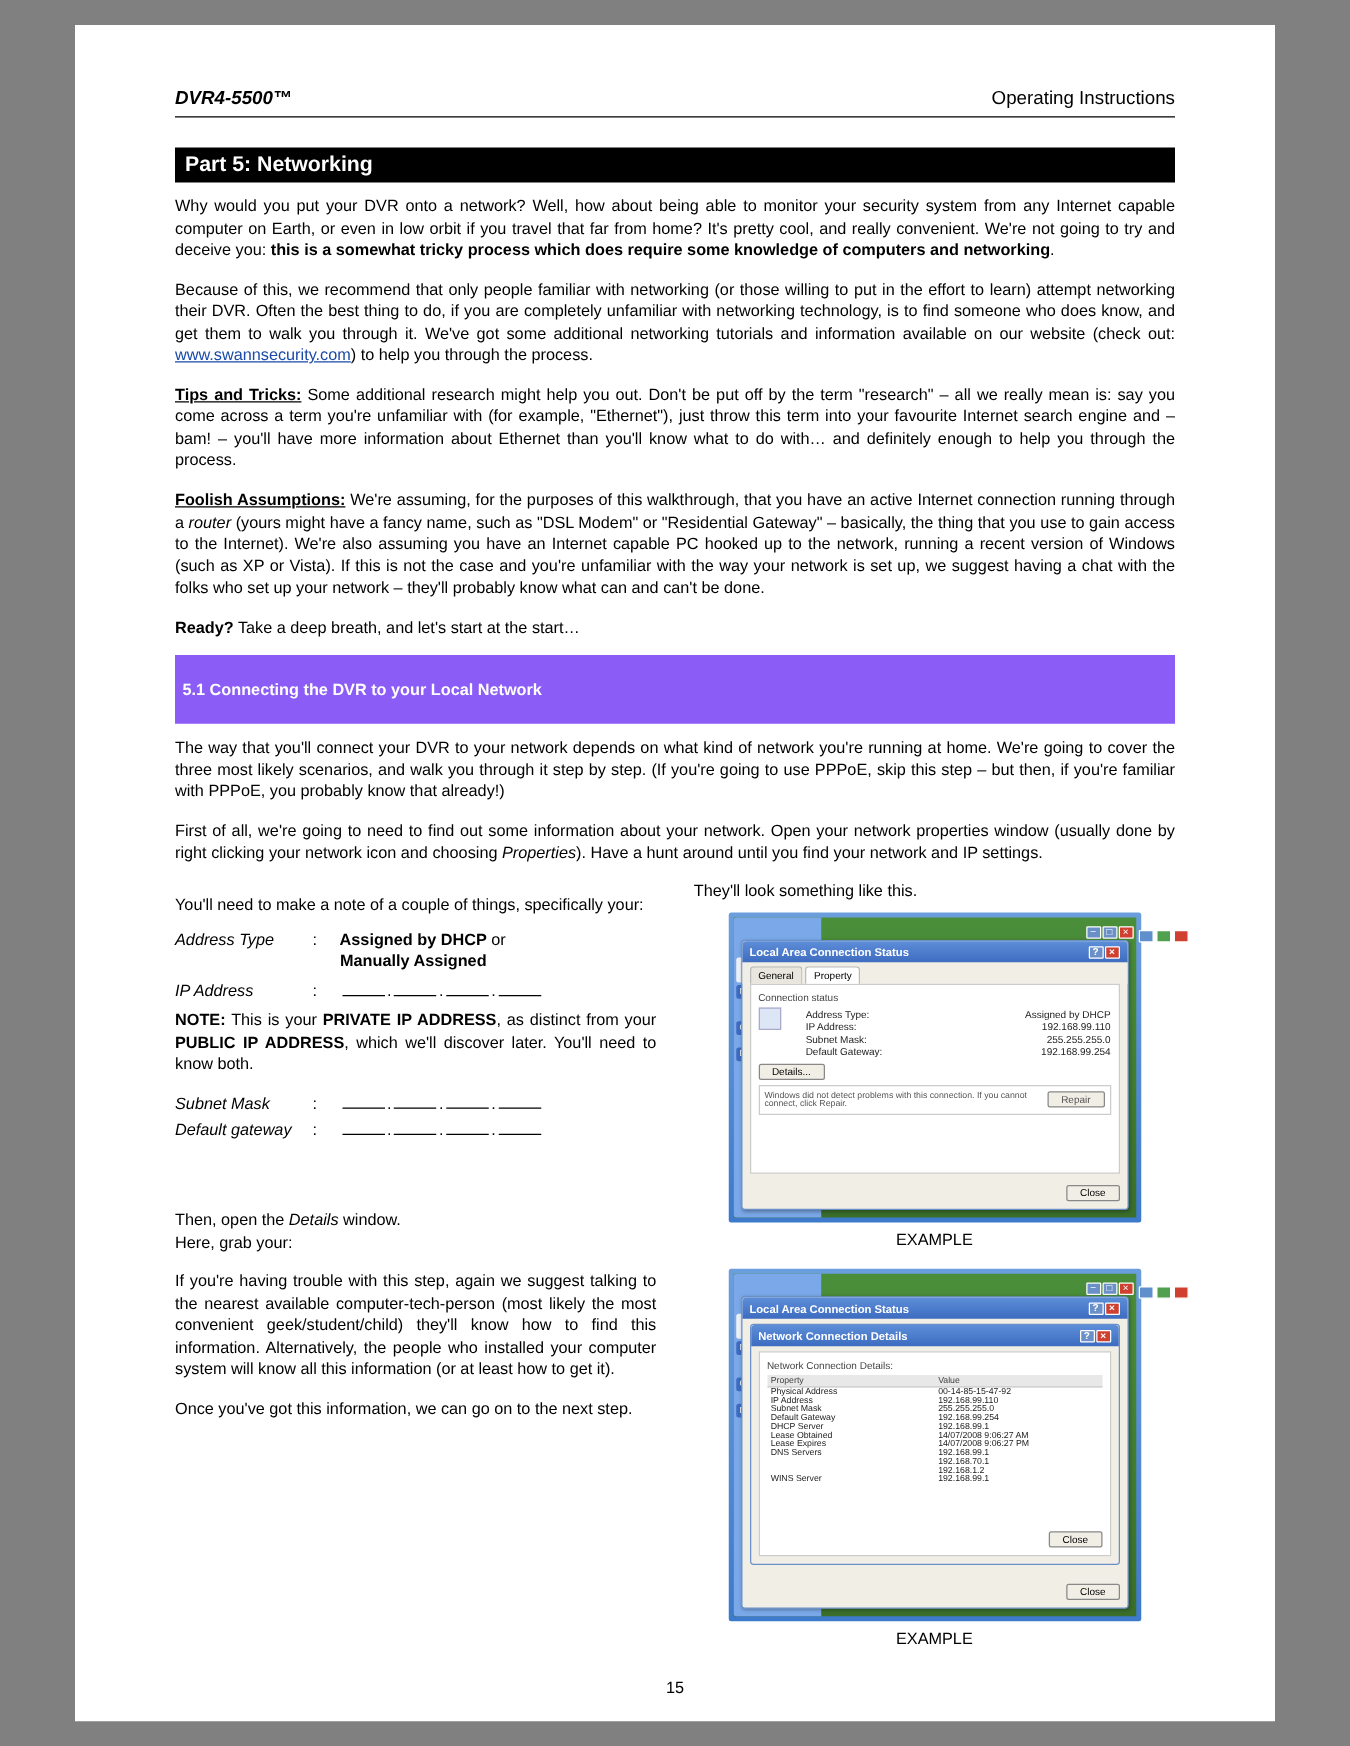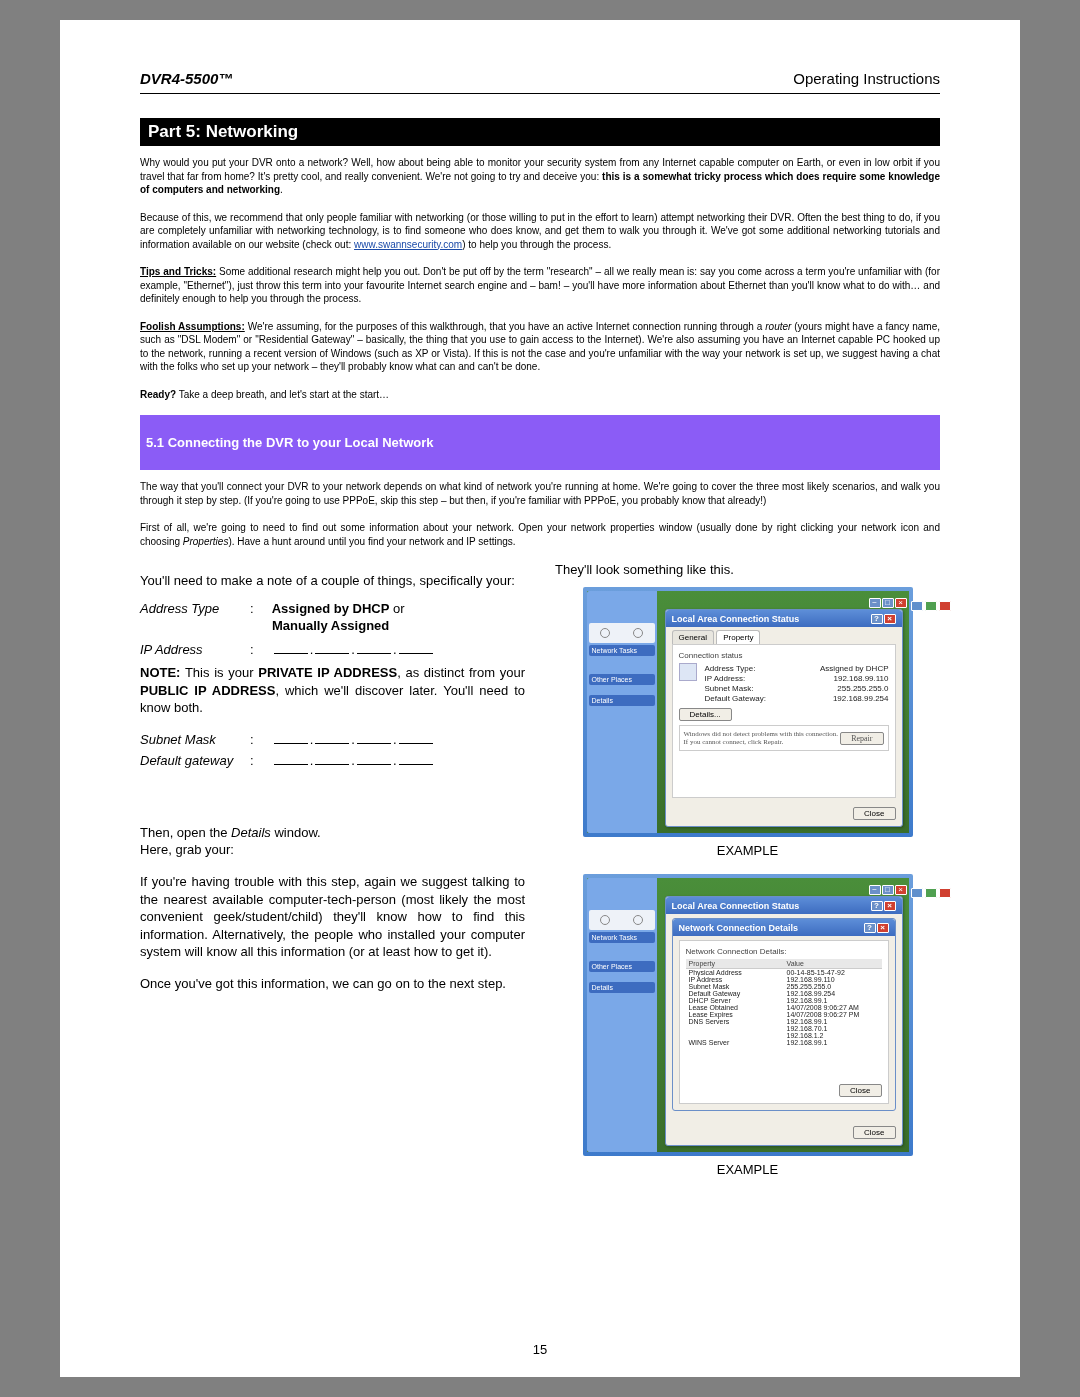--- a/index.html
+++ b/index.html
@@ -28,21 +28,21 @@
   .rule { border: none; border-top: 1px solid #000; margin-bottom: 24px; }
   .part-banner {
     background: #000;
     color: #fff;
     font-weight: bold;
     font-size: 17px;
     padding: 4px 8px;
     margin-bottom: 10px;
   }
   .body-text {
-    font-size: 10px;
+    font-size: 13px;
     line-height: 1.35;
     text-align: justify;
     margin-bottom: 14px;
   }
   .body-text a { color: #1a4aa8; text-decoration: underline; }
   .sub-banner {
     background: #8b5cf6;
     color: #fff;
     font-weight: bold;
     font-size: 13px;
@@ -92,21 +92,20 @@
     padding: 2px 3px;
     margin: 2px;
     border-radius: 2px;
   }
   .sb-icons { background: #eef2f8; margin: 2px; height: 20px; border-radius: 2px; display:flex; align-items:center; justify-content:space-around; }
   .sb-icon-circle { width:10px; height:10px; border-radius:50%; border:1px solid #888; }
   .dialog {
     background: #f1eee6;
     border: 1px solid #6b8fc8;
     border-radius: 3px;
-    margin-left: 72px;
     position: relative;
     box-shadow: 1px 1px 3px rgba(0,0,0,0.3);
   }
   .dialog-title {
     background: linear-gradient(#5d8ed8, #3d6cc0);
     color: #fff;
     font-size: 9px;
     font-weight: bold;
     padding: 3px 6px;
     display: flex;
@@ -153,24 +152,23 @@
     padding: 1px 10px;
     font-size: 8px;
   }
   .btn-row { text-align: right; margin: 4px 6px 6px 0; }
   .inner-box {
     border: 1px solid #ccc;
     padding: 4px;
     margin-top: 4px;
     display: flex;
     justify-content: space-between;
-    align-items: center;
+    align-items: flex-start;
     font-size: 7px;
     color: #555;
-    font-family: Liberation Serif, serif;
   }
   .right-tray {
     position: absolute;
     right: -38px;
     top: 14px;
     display: flex;
     gap: 2px;
   }
   .outer-win-btns {
     position: absolute;
@@ -314,21 +312,21 @@
             <div class="dialog-title">
               <span>Local Area Connection Status</span>
               <span class="win-btns"><span class="help">?</span><span>×</span></span>
             </div>
             <div class="dialog-tabs">
               <span class="tab inactive">General</span>
               <span class="tab">Property</span>
             </div>
             <div class="dialog-body">
               <div class="group-title">Connection status</div>
-              <div style="display:flex; gap:8px;">
+              <div style="display:flex; gap:20px;">
                 <div style="width:18px;height:18px;background:#dde6f5;border:1px solid #aac;"></div>
                 <div style="flex:1;">
                   <div class="kv-row">
                       <span class="k">Address Type:</span>
                       <span class="v">Assigned by DHCP</span>
                     </div>
                   <div class="kv-row">
                       <span class="k">IP Address:</span>
                       <span class="v">192.168.99.110</span>
                     </div>

